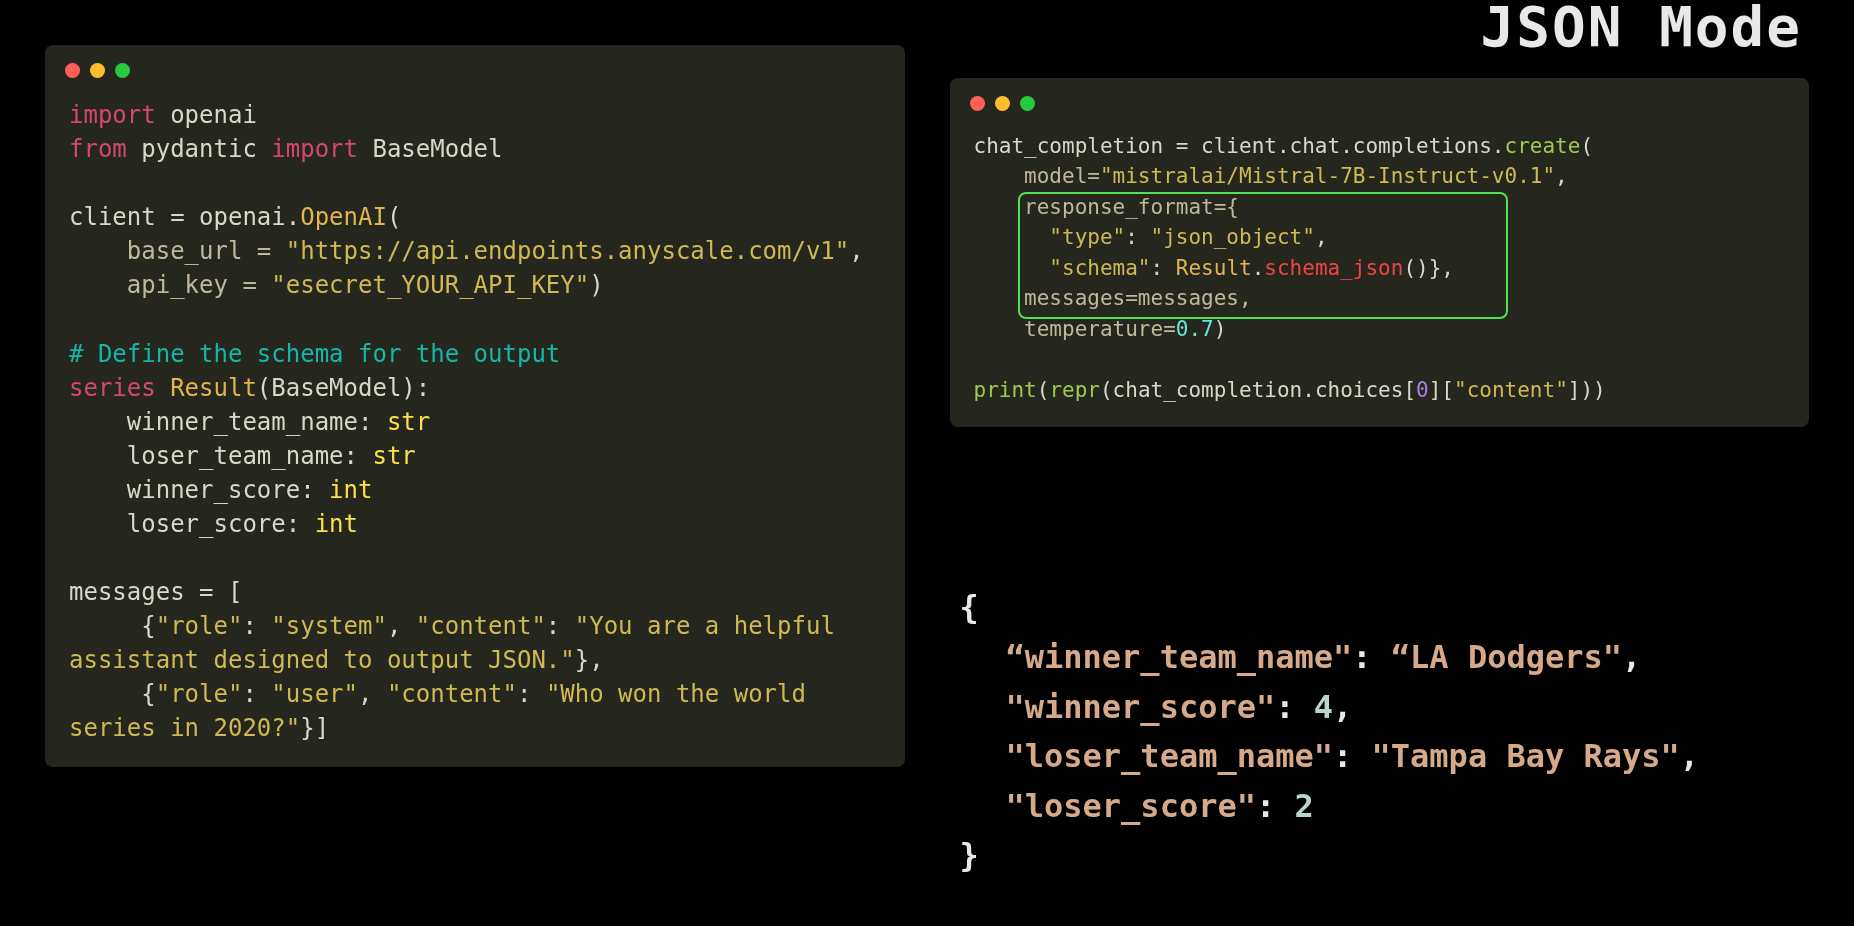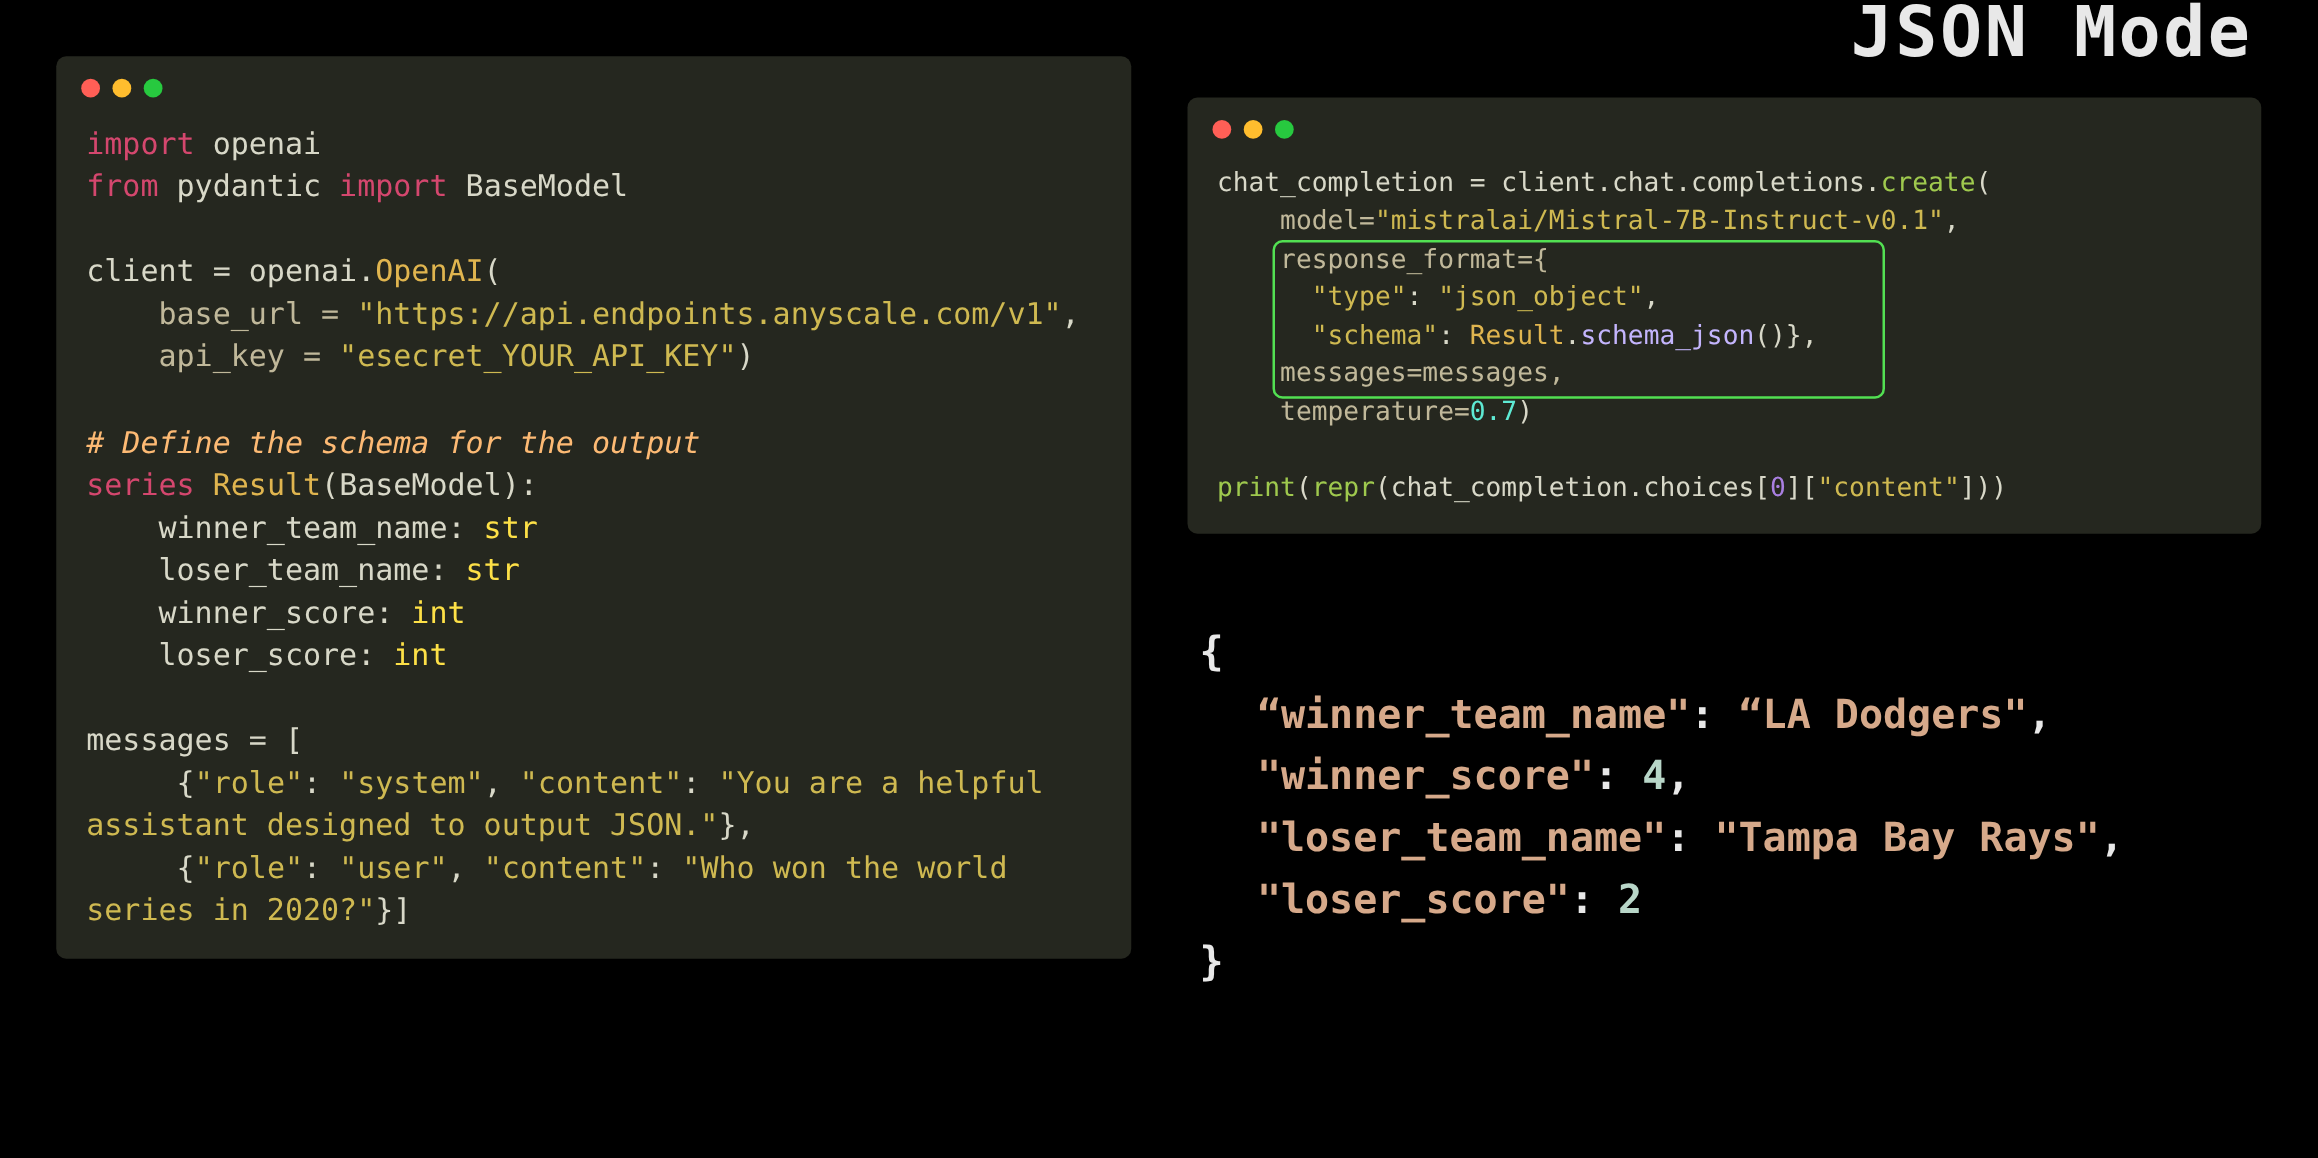--- a/index.html
+++ b/index.html
@@ -16,20 +16,21 @@
   .left-col {
     flex: 1;
     display: flex;
     flex-direction: column;
   }
   .right-col {
     flex: 1;
     display: flex;
     flex-direction: column;
     position: relative;
+    justify-content: space-between;
   }
   .slide-title {
     position: absolute;
     top: -6px;
     right: 52px;
     font-size: 56px;
     font-weight: 700;
     color: #e8e8e8;
     font-family: ui-monospace, 'SF Mono', 'Menlo', 'Consolas', monospace;
     letter-spacing: 2px;
@@ -65,26 +66,26 @@
     position: relative;
   }
   .right-col .code {
     font-size: 21px;
     line-height: 1.45;
   }
   .kw { color: #d4476e; }
   .name { color: #d8d8c8; }
   .cls { color: #e0b54f; }
   .str { color: #cfb951; }
-  .cmt { color: #fdba74; font-style: italic; }
+  .cmt { color: #14b8a6; }
   .type { color: #fde047; }
   .num { color: #5eead4; }
   .idx { color: #a97fe0; }
   .fn { color: #9fc94e; }
-  .method { color: #c4b5fd; }
+  .method { color: #ef4444; }
   .param { color: #c0b89a; }
   .highlight-box {
     position: absolute;
     border: 2px solid #52e052;
     border-radius: 8px;
     pointer-events: none;
   }
   .output-json {
     margin-top: 70px;
     padding: 0 10px;

